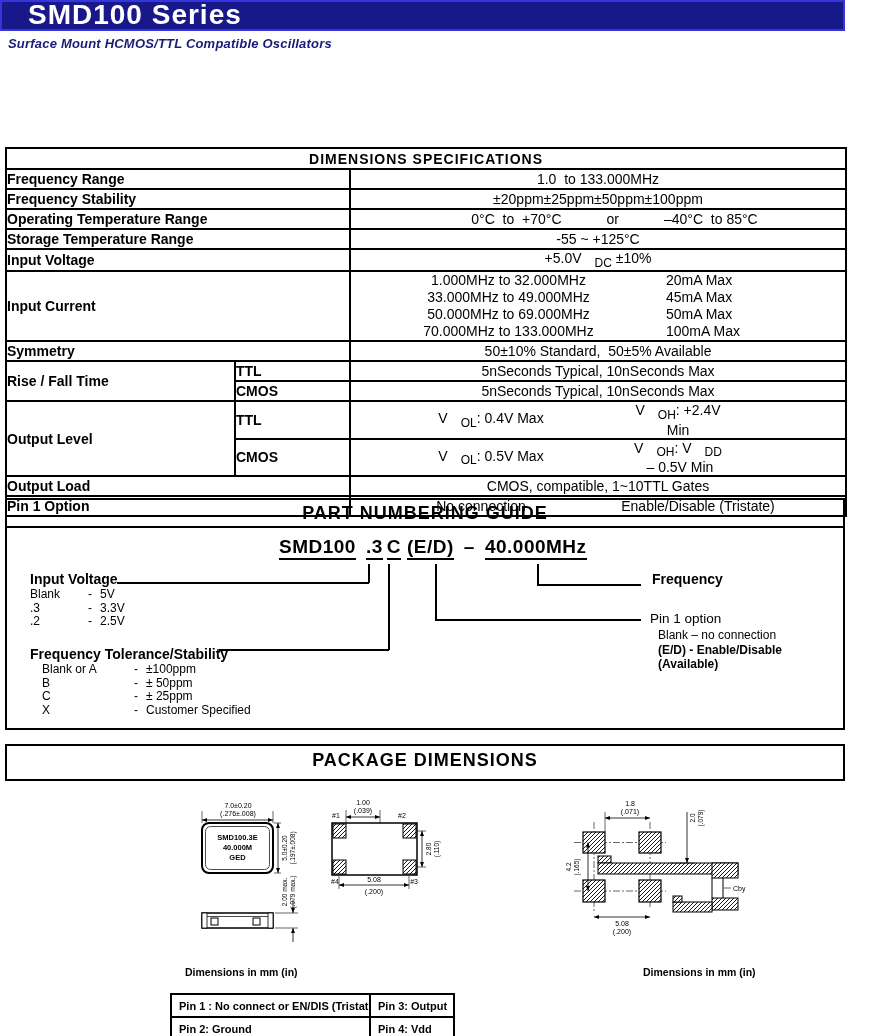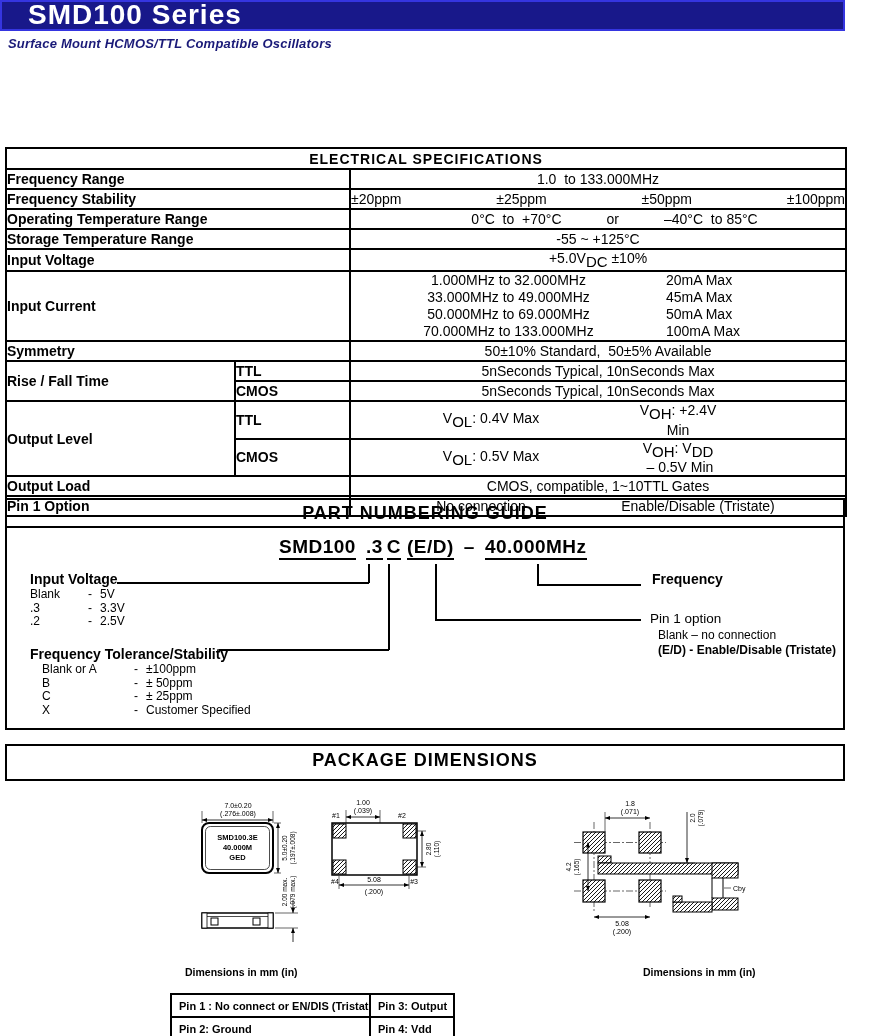--- a/index.html
+++ b/index.html
@@ -22,22 +22,22 @@
   .spec-wrap{position:absolute;left:5px;top:147px;}
   table.spec{border-collapse:collapse;table-layout:fixed;width:840px;}
   table.spec td{border:2px solid #000;padding:0;font-size:14px;vertical-align:middle;overflow:hidden;}
   td.t-title{text-align:center;font-weight:bold;font-size:18px;letter-spacing:1px;height:19px;}
   td.lbl{font-weight:bold;font-size:15px;padding-left:8px;}
   td.sub{font-weight:bold;font-size:15px;padding-left:8px;}
   td.val{text-align:center;}
   tr.r{height:20px;}
   tr.ric{height:67px;}
   td.lbl-top{vertical-align:top;padding-top:2px;}
-  sub{font-size:15px;}
-  .fs-row{display:flex;justify-content:space-between;align-items:center;}
+  sub{font-size:12px;margin-left:13px;}
+  .fs-row{display:flex;justify-content:center;align-items:center;}
   .ot-row{display:flex;justify-content:center;gap:45px;align-items:center;padding-left:33px;}
   .ic-line{display:flex;line-height:17px;}
   .ic-range{flex:0 0 315px;text-align:center;}
   .ic-max{white-space:nowrap;}
   .ol-row{display:flex;align-items:center;}
   .ol-a{flex:0 0 280px;text-align:center;}
   .ol-b{flex:1;text-align:center;padding-right:120px;}
   .p1-row{display:flex;align-items:center;}
   .p1-a{flex:0 0 260px;text-align:center;}
   .p1-b{flex:1;text-align:center;padding-right:60px;}
@@ -90,21 +90,21 @@
 
   <div class="spec-wrap">
     <table class="spec">
       <colgroup>
           <col style="width:229px">
           <col style="width:115px">
           <col style="width:496px">
         </colgroup>
       <tbody>
           <tr class="r">
-            <td class="t-title" colspan="3">ELECTRICAL SPECIFICATIONS</td>
+            <td class="t-title" colspan="3">DIMENSIONS SPECIFICATIONS</td>
           </tr>
       <tr class="r">
         <td class="lbl" colspan="2">Frequency Range</td>
         <td class="val pre">1.0  to 133.000MHz</td>
       </tr>
       <tr class="r">
         <td class="lbl" colspan="2">Frequency Stability</td>
         <td class="val">
           <div class="fs-row">
             <span>±20ppm</span>
@@ -261,21 +261,21 @@
       <div class="row">
           <span>X</span>
           <span>-</span>
           <span>Customer Specified</span>
         </div>
     </div>
 
     <div class="legend-h" style="left:645px;top:71px;">Frequency</div>
     <div class="pn-right-h" style="left:643px;top:111px;">Pin 1 option</div>
     <div class="pn-right-l" style="left:651px;top:128px;">Blank – no connection</div>
-    <div class="pn-right-l bold" style="left:651px;top:143px;">(E/D) - Enable/Disable (Tristate)</div>
+    <div class="pn-right-l bold" style="left:651px;top:143px;">(E/D) - Enable/Disable (Available)</div>
   </div>
 
   <div class="pkgbox"><span>PACKAGE DIMENSIONS</span></div>
 
   <svg class="diagrams" width="620" height="175" viewBox="0 0 620 175">
     <defs>
       <pattern id="hatch" patternUnits="userSpaceOnUse" width="4" height="4">
         <rect width="4" height="4" fill="#fff"></rect>
         <path d="M-1,1 l2,-2 M0,4 l4,-4 M3,5 l2,-2" stroke="#000" stroke-width="0.9"></path>
       </pattern>

